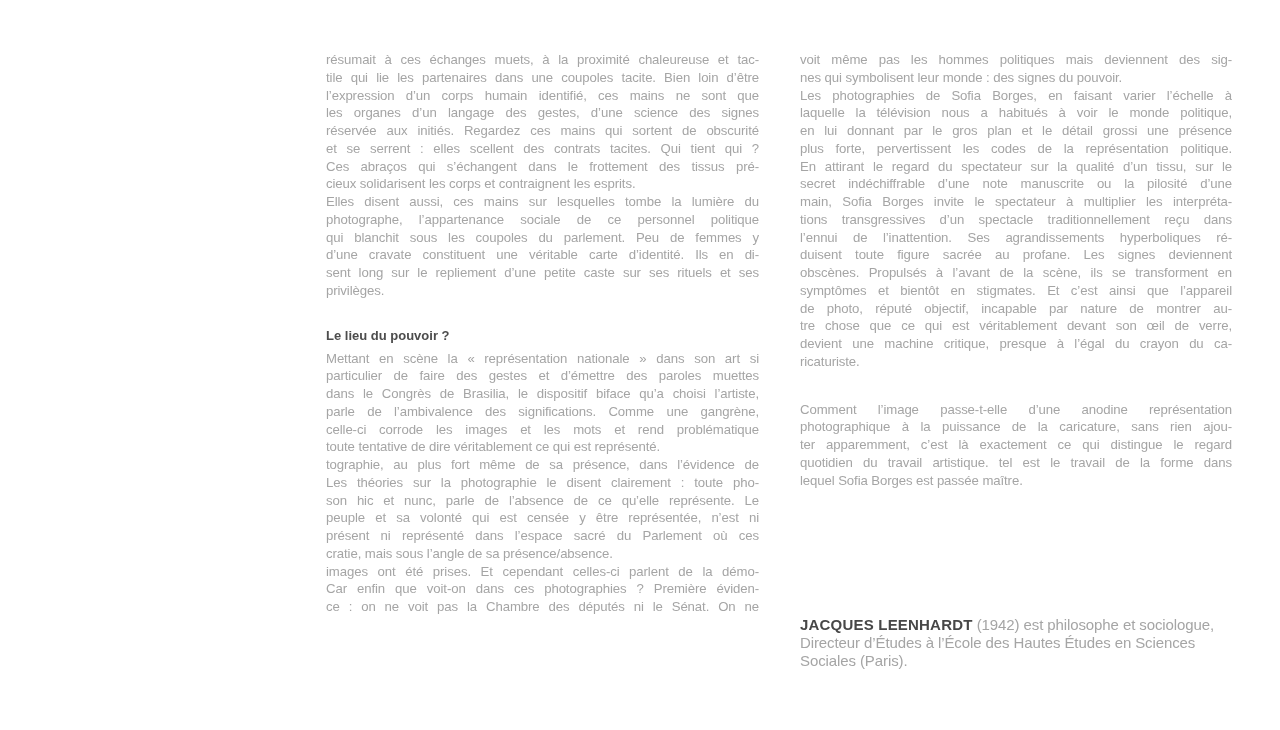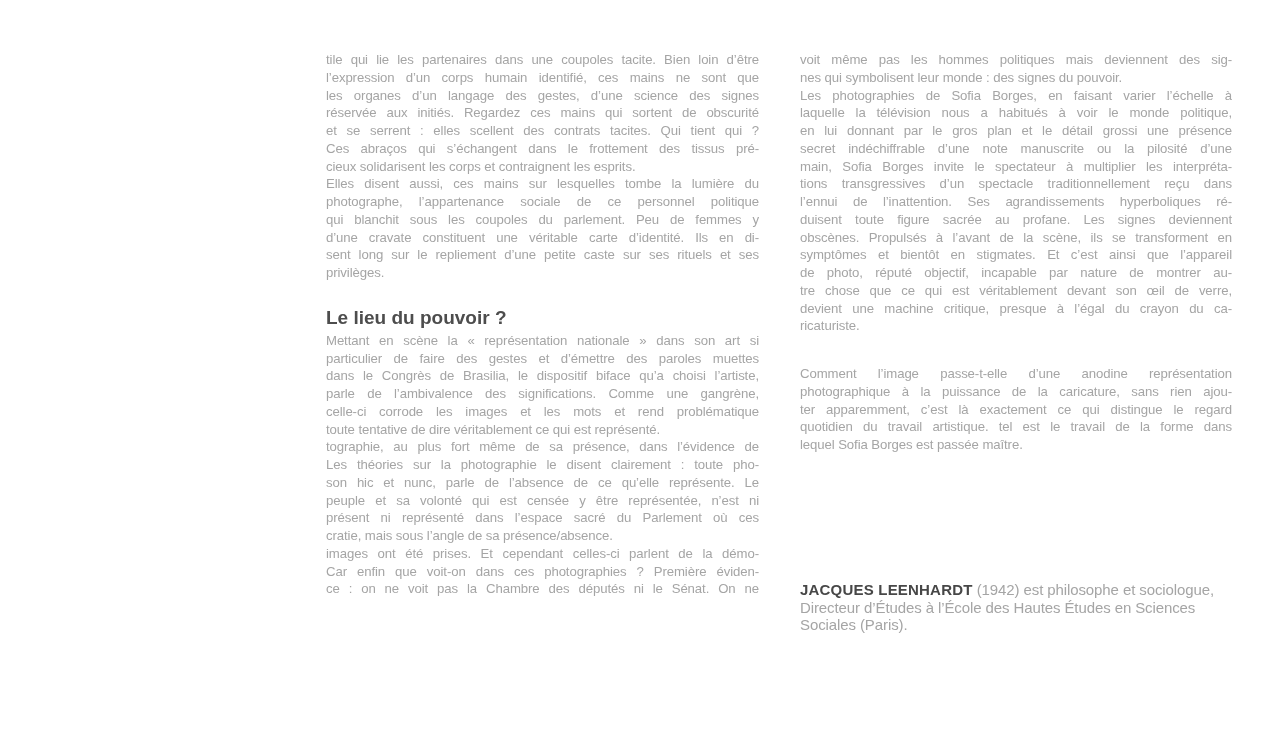--- a/index.html
+++ b/index.html
@@ -34,21 +34,21 @@
     display: block;
     height: var(--lh);
     line-height: var(--lh);
     overflow: hidden;
   }
   .line.j {
     text-align: justify;
     text-align-last: justify;
   }
   .block.heading {
-    font-size: 19px;
+    font-size: 13px;
     font-weight: bold;
     color: var(--heading-color);
     height: 24px;
     line-height: 19px;
     letter-spacing: 0;
   }
   .gap { width: 100%; }
   .gap1 { height: 26px; }
   .gap2 { height: 30px; }
   .gap3 { height: 127px; }
@@ -64,20 +64,21 @@
     letter-spacing: 0.2px;
   }
 </style>
 </head>
 <body>
 
 <div class="page">
 
   <div class="column" id="col-left">
     <div class="block body">
+        <span class="line j">résumait à ces échanges muets, à la proximité chaleureuse et tac-</span>
         <span class="line j">tile qui lie les partenaires dans une coupoles tacite. Bien loin d’être</span>
         <span class="line j">l’expression d’un corps humain identifié, ces mains ne sont que</span>
         <span class="line j">les organes d’un langage des gestes, d’une science des signes</span>
         <span class="line j">réservée aux initiés. Regardez ces mains qui sortent de obscurité</span>
         <span class="line j">et se serrent : elles scellent des contrats tacites. Qui tient qui ?</span>
         <span class="line j">Ces abraços qui s’échangent dans le frottement des tissus pré-</span>
         <span class="line">cieux solidarisent les corps et contraignent les esprits.</span>
       </div>
     <div class="block body">
         <span class="line j">Elles disent aussi, ces mains sur lesquelles tombe la lumière du</span>
@@ -114,20 +115,22 @@
 
   <div class="column" id="col-right">
     <div class="block body">
         <span class="line j">voit même pas les hommes politiques mais deviennent des sig-</span>
         <span class="line">nes qui symbolisent leur monde : des signes du pouvoir.</span>
       </div>
     <div class="block body">
         <span class="line j">Les photographies de Sofia Borges, en faisant varier l’échelle à</span>
         <span class="line j">laquelle la télévision nous a habitués à voir le monde politique,</span>
         <span class="line j">en lui donnant par le gros plan et le détail grossi une présence</span>
+        <span class="line j">plus forte, pervertissent les codes de la représentation politique.</span>
+        <span class="line j">En attirant le regard du spectateur sur la qualité d’un tissu, sur le</span>
         <span class="line j">secret indéchiffrable d’une note manuscrite ou la pilosité d’une</span>
         <span class="line j">main, Sofia Borges invite le spectateur à multiplier les interpréta-</span>
         <span class="line j">tions transgressives d’un spectacle traditionnellement reçu dans</span>
         <span class="line j">l’ennui de l’inattention. Ses agrandissements hyperboliques ré-</span>
         <span class="line j">duisent toute figure sacrée au profane. Les signes deviennent</span>
         <span class="line j">obscènes. Propulsés à l’avant de la scène, ils se transforment en</span>
         <span class="line j">symptômes et bientôt en stigmates. Et c’est ainsi que l’appareil</span>
         <span class="line j">de photo, réputé objectif, incapable par nature de montrer au-</span>
         <span class="line j">tre chose que ce qui est véritablement devant son œil de verre,</span>
         <span class="line j">devient une machine critique, presque à l’égal du crayon du ca-</span>

